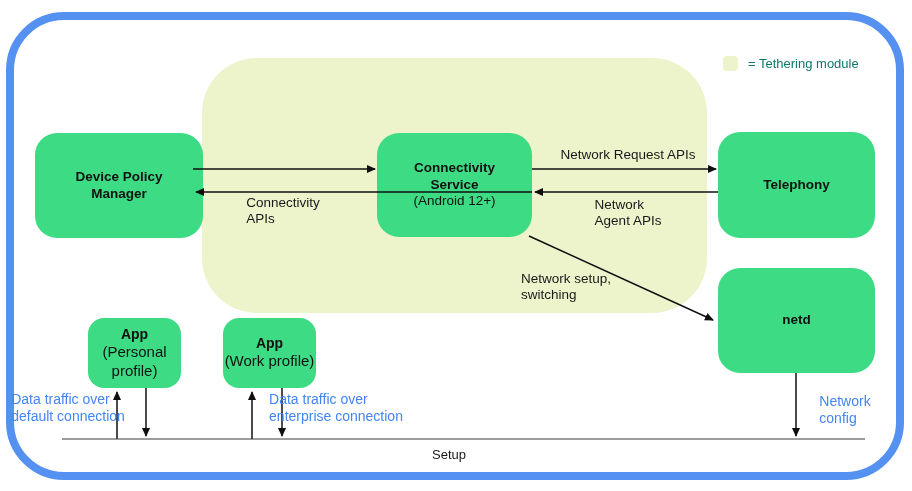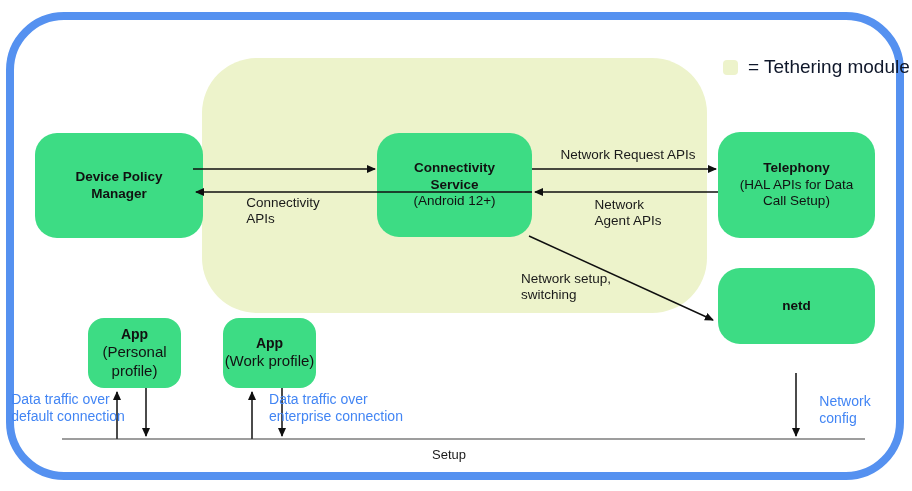--- a/index.html
+++ b/index.html
@@ -29,38 +29,38 @@
     left: 202px; top: 58px; width: 505px; height: 255px;
     background: var(--module-bg);
     border-radius: 55px;
   }
 
   .legend { left: 723px; top: 56px; display: flex; align-items: center; gap: 10px; }
   .legend-swatch {
     width: 15px; height: 15px; border-radius: 4px;
     background: var(--module-bg);
   }
-  .legend-label { font-size: 19px; color: #0f172a; white-space: pre-line; }
+  .legend-label { font-size: 13px; color: #0f766e; white-space: pre-line; }
 
   .node {
     background: var(--green);
     border-radius: 22px;
     display: flex; flex-direction: column;
     align-items: center; justify-content: center;
     text-align: center;
     color: #111;
     line-height: 1.25;
   }
   .node-title { font-weight: bold; font-size: 13.5px; white-space: pre-line; }
   .node-subtitle { font-weight: normal; font-size: 13.5px; white-space: pre-line; }
 
   #node-dpm        { left: 35px;  top: 133px; width: 168px; height: 105px; }
   #node-cs         { left: 377px; top: 133px; width: 155px; height: 104px; }
   #node-telephony  { left: 718px; top: 132px; width: 157px; height: 106px; }
-  #node-netd       { left: 718px; top: 268px; width: 157px; height: 76px; justify-content: center; }
+  #node-netd       { left: 718px; top: 268px; width: 157px; height: 105px; justify-content: center; }
   #node-app-personal { left: 88px;  top: 318px; width: 93px; height: 70px; border-radius: 16px; }
   #node-app-work     { left: 223px; top: 318px; width: 93px; height: 70px; border-radius: 16px; }
   .app-title { font-weight: bold; font-size: 14px; }
   .app-subtitle { font-weight: normal; font-size: 15px; white-space: pre-line; }
 
   svg.connectors { left: 0; top: 0; width: 912px; height: 491px; pointer-events: none; }
   svg.connectors line { stroke: #0f0f0f; stroke-width: 1.5; }
   svg.connectors line.kernel { stroke: #3c3c3c; stroke-width: 1.2; }
 
   .edge-label {
@@ -99,22 +99,20 @@
 </div>
 
 <div class="abs node" id="node-cs">
   <div class="node-title">Connectivity
 Service</div>
   <div class="node-subtitle">(Android 12+)</div>
 </div>
 
 <div class="abs node" id="node-telephony">
   <div class="node-title">Telephony</div>
-  <div class="node-subtitle">(HAL APIs for Data
-Call Setup)</div>
 </div>
 
 <div class="abs node" id="node-netd">
   <div class="node-title">netd</div>
 </div>
 
 <div class="abs node" id="node-app-personal">
   <div class="app-title">App</div>
   <div class="app-subtitle">(Personal profile)</div>
 </div>

